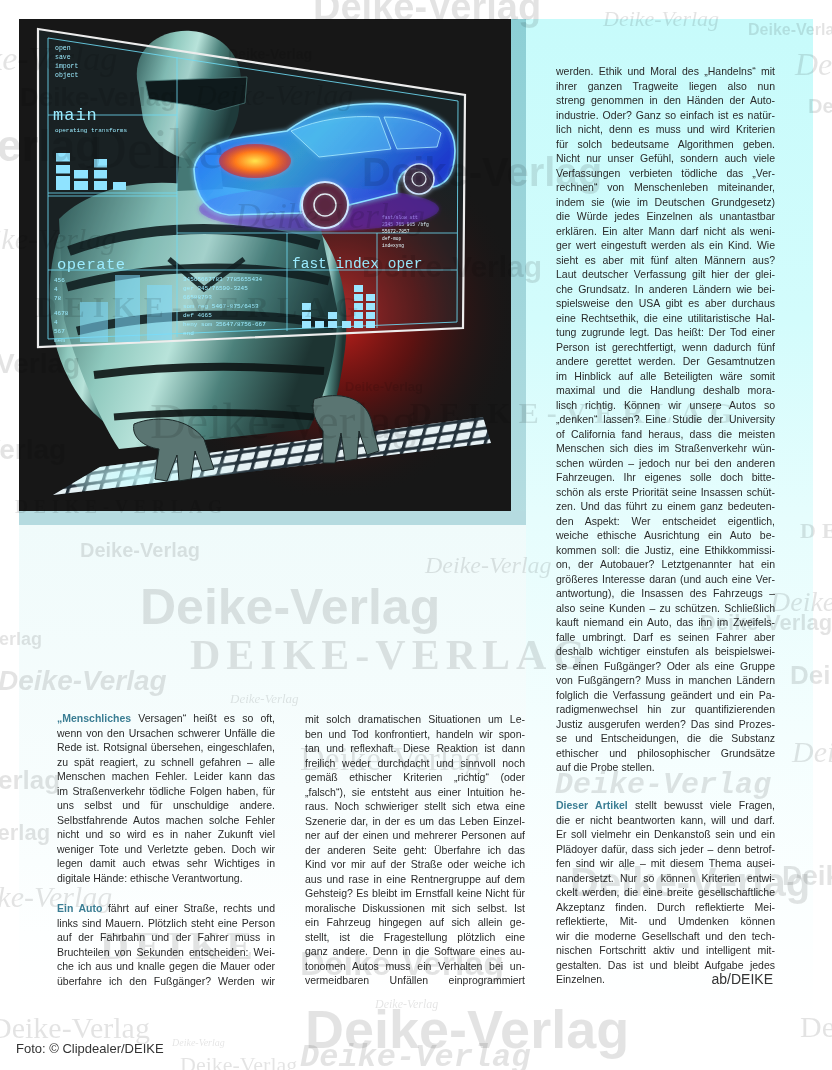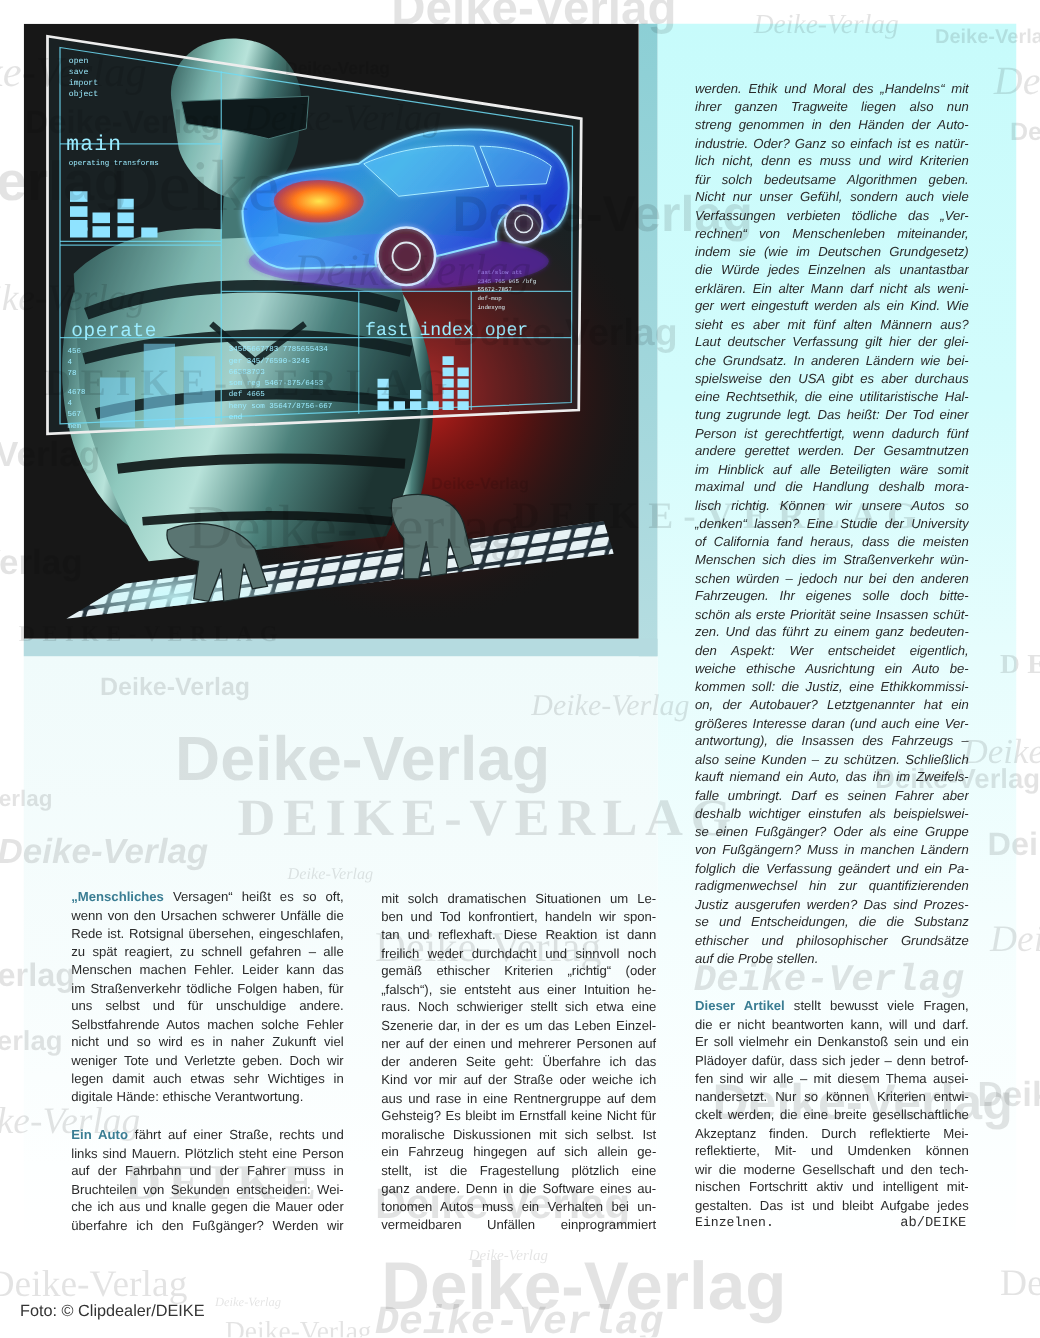--- a/index.html
+++ b/index.html
@@ -18,23 +18,23 @@
   .wm.serifi{font-family:"Liberation Serif",serif;font-style:italic;}
   .wm.caps{font-family:"Liberation Serif",serif;font-weight:bold;letter-spacing:6px;}
   .wm.mono{font-family:"Liberation Mono",monospace;font-weight:bold;font-style:italic;}
 
   #title{left:60px;top:549px;z-index:6;}
   .title-line{font-family:"Liberation Sans",sans-serif;font-weight:bold;font-size:52px;line-height:64px;height:64px;color:#24907f;white-space:nowrap;transform:scaleX(0.9);transform-origin:left center;}
 
   .col{position:absolute;z-index:6;font-family:"Liberation Sans",sans-serif;font-size:10.5px;color:#2a2a2a;}
   .ln{height:14.5px;line-height:14.5px;text-align:justify;text-align-last:justify;word-spacing:-1px;overflow:hidden;}
   .ln.last{text-align-last:left;word-spacing:0;}
-  .ln.sig{display:flex;justify-content:space-between;text-align-last:left;word-spacing:0;font-family:Liberation Mono, monospace;}
+  .ln.sig{display:flex;justify-content:space-between;text-align-last:left;word-spacing:0;}
   .lead{font-weight:bold;color:#3a7d93;}
-  .signature{font-size:11px;color:#333;padding-right:2px;}
+  .signature{font-size:14px;color:#333;padding-right:2px;}
   #credit{left:16px;top:1041px;font-size:13px;color:#333;z-index:6;font-family:"Liberation Sans",sans-serif;}
 </style>
 </head>
 <body>
 
 <div id="page">
 
   <div id="panel-right" class="abs"></div>
   <div id="panel-below" class="abs"></div>
   <div id="strip-right" class="abs"></div>
@@ -305,21 +305,21 @@
     <div class="ln">aus und rase in eine Rentnergruppe auf dem</div>
     <div class="ln">Gehsteig? Es bleibt im Ernstfall keine Nicht für</div>
     <div class="ln">moralische Diskussionen mit sich selbst. Ist</div>
     <div class="ln">ein Fahrzeug hingegen auf sich allein ge-</div>
     <div class="ln">stellt, ist die Fragestellung plötzlich eine</div>
     <div class="ln">ganz andere. Denn in die Software eines au-</div>
     <div class="ln">tonomen Autos muss ein Verhalten bei un-</div>
     <div class="ln">vermeidbaren Unfällen einprogrammiert</div>
   </div>
 
-  <div class="col" style="left:556px;top:64px;width:219px;font-style:italic;">
+  <div class="col" style="left:556px;top:64px;width:219px;">
     <div class="ln">werden. Ethik und Moral des „Handelns“ mit</div>
     <div class="ln">ihrer ganzen Tragweite liegen also nun</div>
     <div class="ln">streng genommen in den Händen der Auto-</div>
     <div class="ln">industrie. Oder? Ganz so einfach ist es natür-</div>
     <div class="ln">lich nicht, denn es muss und wird Kriterien</div>
     <div class="ln">für solch bedeutsame Algorithmen geben.</div>
     <div class="ln">Nicht nur unser Gefühl, sondern auch viele</div>
     <div class="ln">Verfassungen verbieten tödliche das „Ver-</div>
     <div class="ln">rechnen“ von Menschenleben miteinander,</div>
     <div class="ln">indem sie (wie im Deutschen Grundgesetz)</div>

